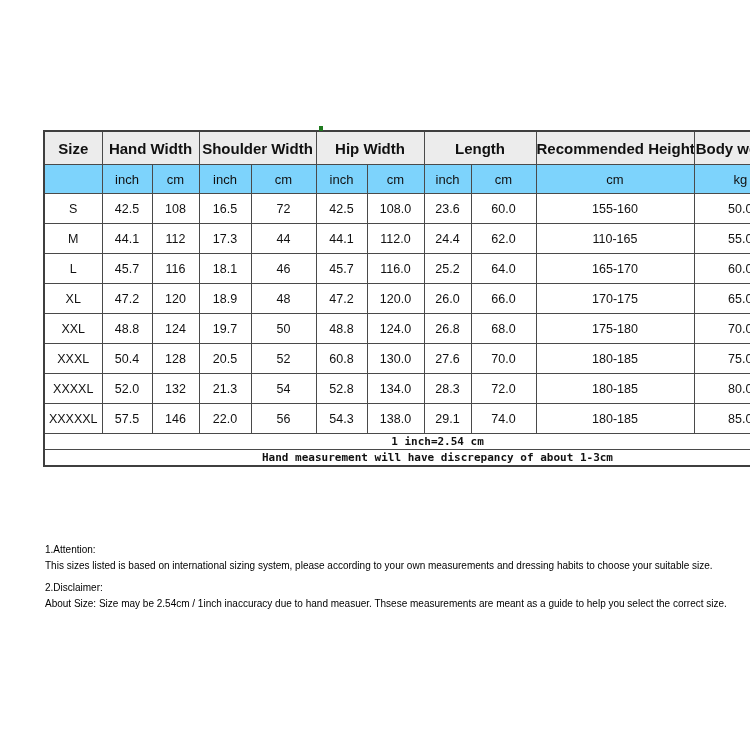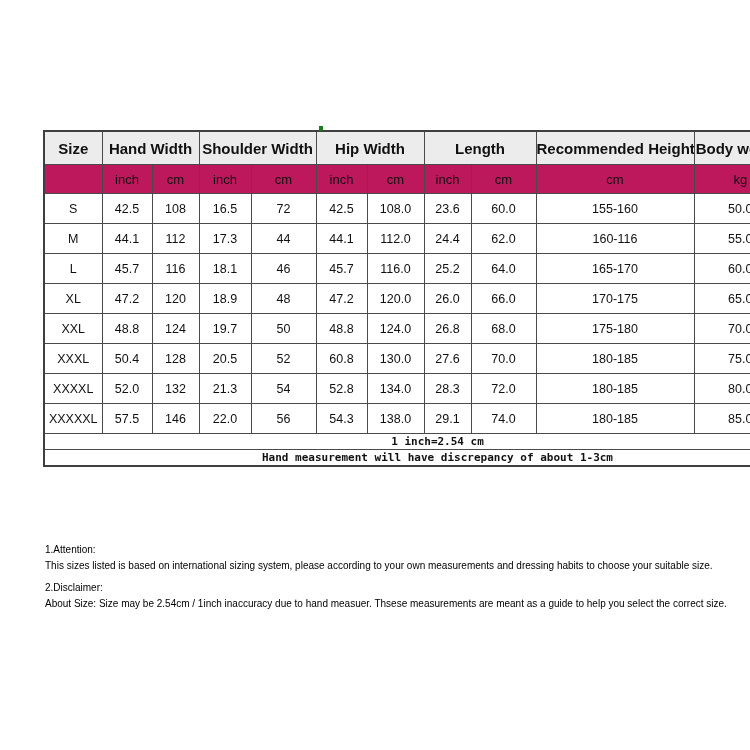--- a/index.html
+++ b/index.html
@@ -47,21 +47,21 @@
   tr.r-head th {
     height: 32px;
     font-size: 15px;
     font-weight: bold;
     background: #ececec;
   }
   tr.r-units th {
     height: 28px;
     font-size: 13px;
     font-weight: normal;
-    background: #be185d;
+    background: #7dd3fc;
   }
   tbody tr.r-data td {
     height: 29px;
     font-size: 12.5px;
     background: #ffffff;
   }
   tfoot tr.r-foot td {
     height: 15px;
     font-size: 11px;
     font-weight: bold;
@@ -143,21 +143,21 @@
         <tr class="r-data">
           <td>M</td>
           <td>44.1</td>
           <td>112</td>
           <td>17.3</td>
           <td>44</td>
           <td>44.1</td>
           <td>112.0</td>
           <td>24.4</td>
           <td>62.0</td>
-          <td>160-116</td>
+          <td>110-165</td>
           <td>55.0</td>
         </tr>
         <tr class="r-data">
           <td>L</td>
           <td>45.7</td>
           <td>116</td>
           <td>18.1</td>
           <td>46</td>
           <td>45.7</td>
           <td>116.0</td>

